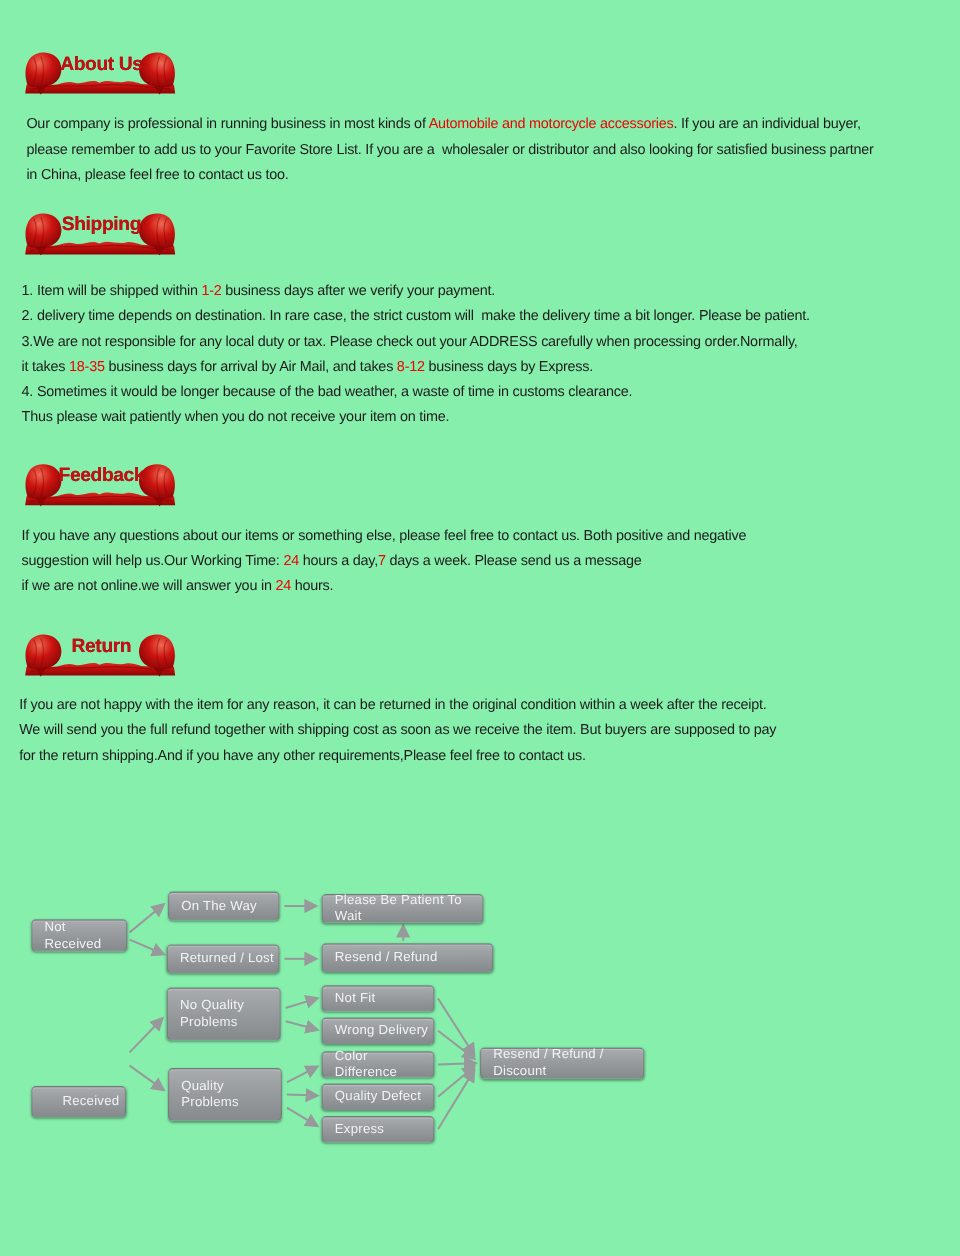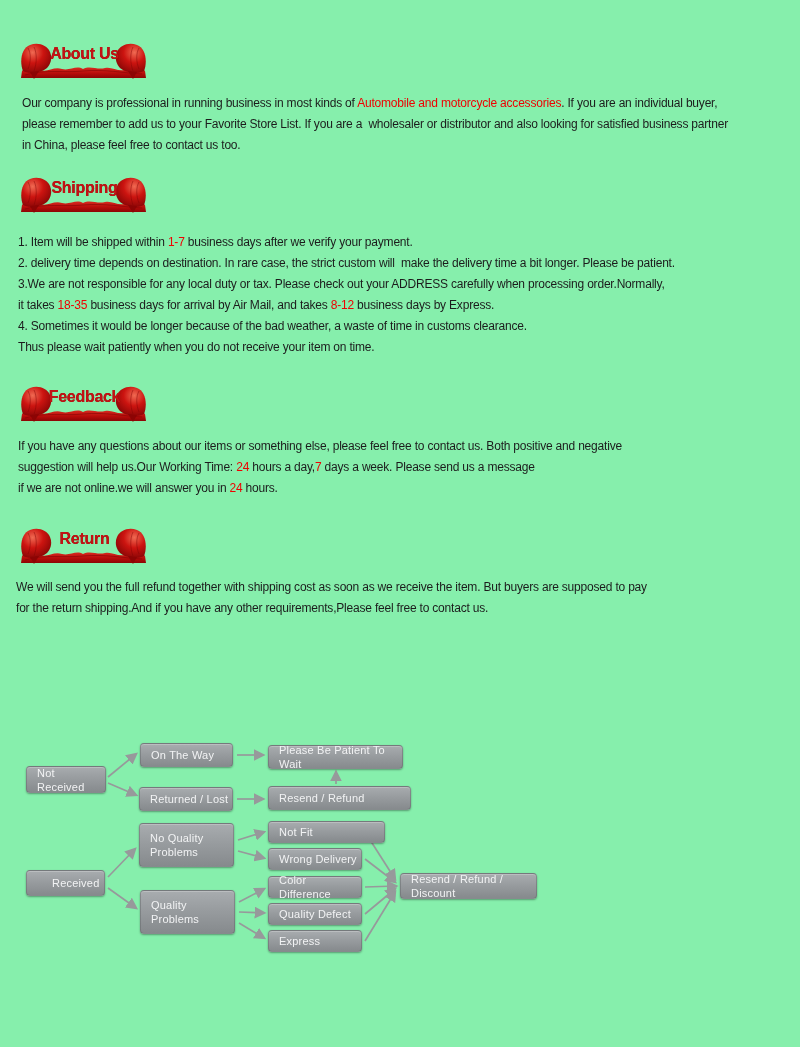--- a/index.html
+++ b/index.html
@@ -100,21 +100,21 @@
     <g transform="translate(127,0) scale(-1,1)">
       <path d="M3,29 C-1,18 2,6 10,3 C18,0 27,3 30,10 C33,17 30,25 24,28 C18,31 8,32 3,29 Z" fill="url(#knotGrad)"></path>
       <path d="M8,27 C11,20 11,11 8,6 M14,29 C17,21 17,11 14,5" stroke="#7e0404" stroke-width="1" opacity="0.45" fill="none"></path>
       <path d="M10,30 L14,37 L19,29 Z" fill="#8c0404"></path>
     </g>
   </svg>
 </span>
       <span class="banner-title">Shipping</span>
     </div>
     <div class="para">
-        <div class="pline"><span>1. Item will be shipped within </span><span class="red">1-7</span><span> business days after we verify your payment.</span></div>
+        <div class="pline"><span>1. Item will be shipped within </span><span class="red">1-2</span><span> business days after we verify your payment.</span></div>
         <div class="pline"><span>2. delivery time depends on destination. In rare case, the strict custom will  make the delivery time a bit longer. Please be patient.</span></div>
         <div class="pline"><span>3.We are not responsible for any local duty or tax. Please check out your ADDRESS carefully when processing order.Normally,</span></div>
         <div class="pline"><span>it takes </span><span class="red">18-35</span><span> business days for arrival by Air Mail, and takes </span><span class="red">8-12</span><span> business days by Express.</span></div>
         <div class="pline"><span>4. Sometimes it would be longer because of the bad weather, a waste of time in customs clearance.</span></div>
         <div class="pline"><span>Thus please wait patiently when you do not receive your item on time.</span></div>
       </div>
   </section>
 
   <section class="sec" id="sec-feedback">
     <div class="banner">
@@ -157,20 +157,21 @@
     <g transform="translate(127,0) scale(-1,1)">
       <path d="M3,29 C-1,18 2,6 10,3 C18,0 27,3 30,10 C33,17 30,25 24,28 C18,31 8,32 3,29 Z" fill="url(#knotGrad)"></path>
       <path d="M8,27 C11,20 11,11 8,6 M14,29 C17,21 17,11 14,5" stroke="#7e0404" stroke-width="1" opacity="0.45" fill="none"></path>
       <path d="M10,30 L14,37 L19,29 Z" fill="#8c0404"></path>
     </g>
   </svg>
 </span>
       <span class="banner-title">Return</span>
     </div>
     <div class="para">
+        <div class="pline"><span>If you are not happy with the item for any reason, it can be returned in the original condition within a week after the receipt.</span></div>
         <div class="pline"><span>We will send you the full refund together with shipping cost as soon as we receive the item. But buyers are supposed to pay</span></div>
         <div class="pline"><span>for the return shipping.And if you have any other requirements,Please feel free to contact us.</span></div>
       </div>
   </section>
 
   <div id="flowchart">
     <svg id="flow-arrows" width="800" height="1047">
         <line x1="108" y1="777" x2="136" y2="754" class="farrow" marker-end="url(#arrowhead)"></line>
         <line x1="108" y1="783" x2="136" y2="795" class="farrow" marker-end="url(#arrowhead)"></line>
         <line x1="237" y1="755" x2="263" y2="755" class="farrow" marker-end="url(#arrowhead)"></line>
@@ -197,30 +198,30 @@
       </div>
       <div class="fbox" style="left: 139px; top: 787px; width: 94px; height: 24px;">
         <span>Returned / Lost</span>
       </div>
       <div class="fbox" style="left: 268px; top: 745px; width: 135px; height: 24px;">
         <span>Please Be Patient To Wait</span>
       </div>
       <div class="fbox" style="left: 268px; top: 786px; width: 143px; height: 24px;">
         <span>Resend / Refund</span>
       </div>
-      <div class="fbox" style="left: 26px; top: 870px; width: 79px; height: 26px; padding-left: 25px;">
+      <div class="fbox" style="left: 26px; top: 905px; width: 79px; height: 26px; padding-left: 25px;">
         <span>Received</span>
       </div>
       <div class="fbox" style="left: 139px; top: 823px; width: 95px; height: 44px;">
         <span>No Quality Problems</span>
       </div>
       <div class="fbox" style="left: 140px; top: 890px; width: 95px; height: 44px;">
         <span>Quality Problems</span>
       </div>
-      <div class="fbox" style="left: 268px; top: 821px; width: 117px; height: 22px;">
+      <div class="fbox" style="left: 268px; top: 821px; width: 94px; height: 22px;">
         <span>Not Fit</span>
       </div>
       <div class="fbox" style="left: 268px; top: 848px; width: 94px; height: 22px;">
         <span>Wrong Delivery</span>
       </div>
       <div class="fbox" style="left: 268px; top: 876px; width: 94px; height: 22px;">
         <span>Color Difference</span>
       </div>
       <div class="fbox" style="left: 268px; top: 903px; width: 94px; height: 22px;">
         <span>Quality Defect</span>

